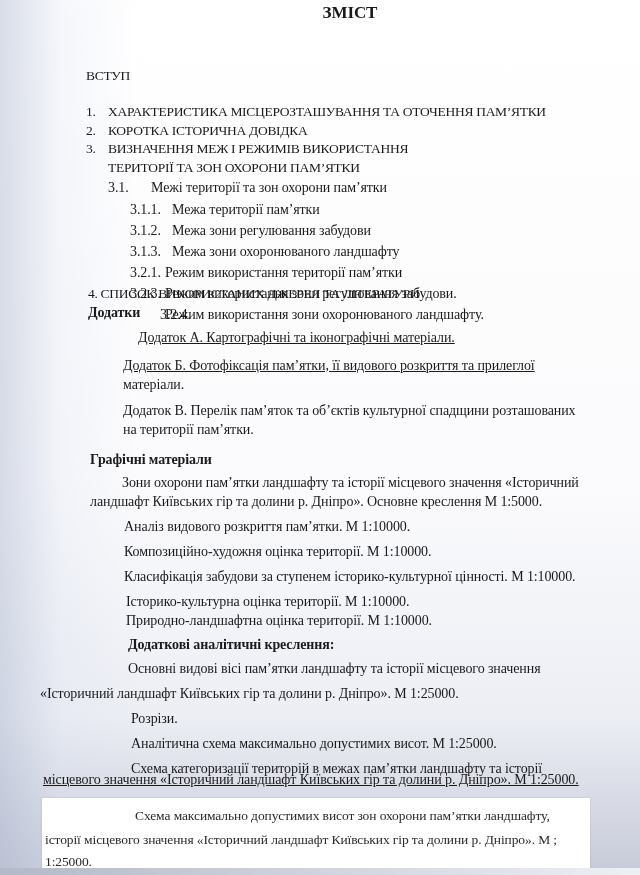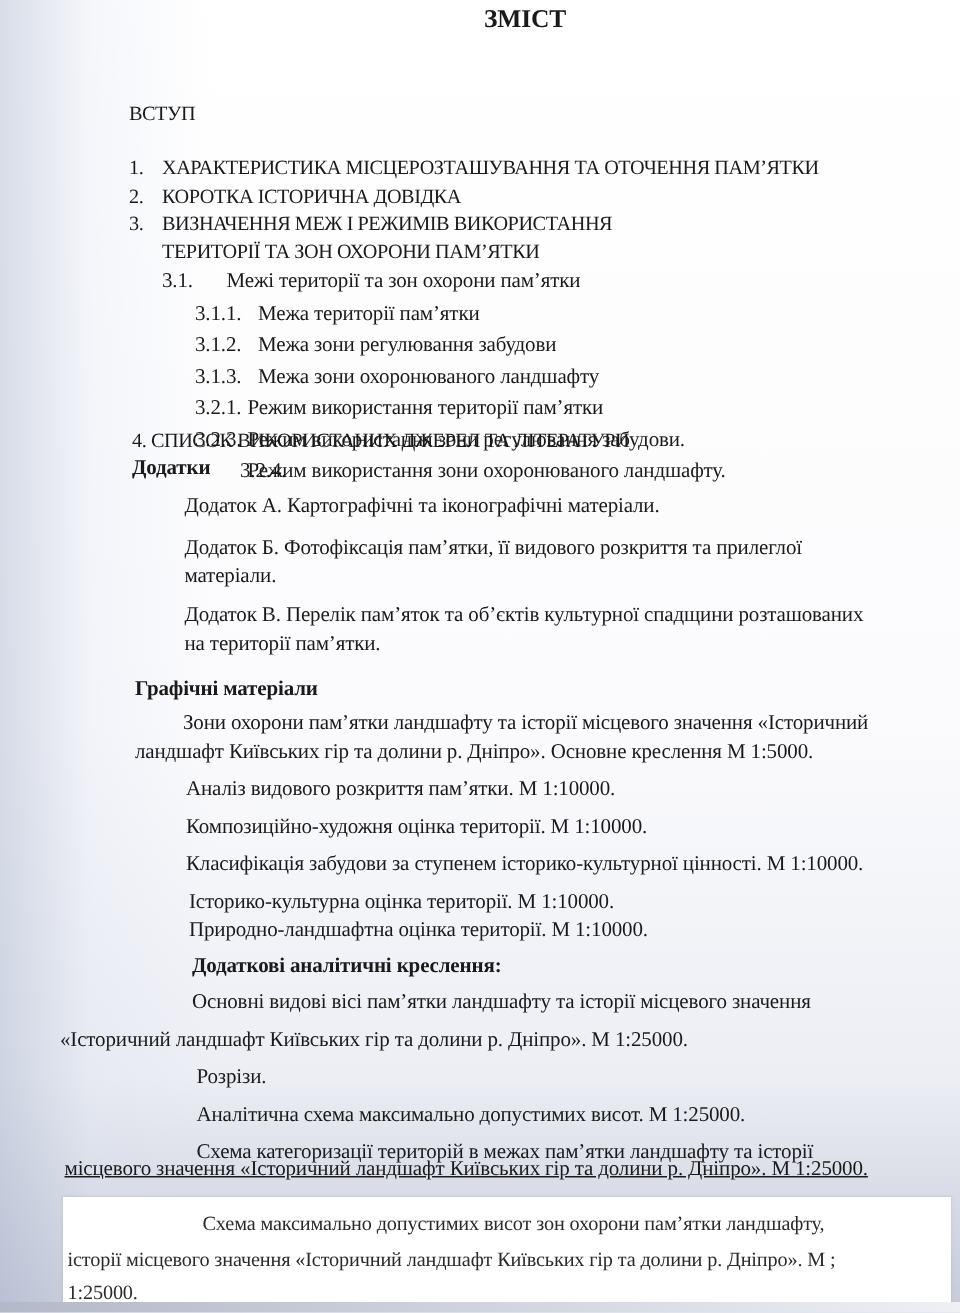--- a/index.html
+++ b/index.html
@@ -9,21 +9,21 @@
     color: #1a1a1a;
     background:
       linear-gradient(90deg, rgba(170,180,205,0.45) 0px, rgba(215,222,238,0.25) 60px, rgba(255,255,255,0) 140px),
       linear-gradient(180deg, #ffffff 0%, #fbfbfd 55%, #eceef4 82%, #c6cad8 100%);
   }
   .t { position: absolute; white-space: nowrap; font-size: 14px; line-height: 16px; letter-spacing: -0.1px; }
   .caps { font-size: 13.5px; letter-spacing: -0.3px; }
   .b { font-weight: bold; }
   .title { font-size: 17px; font-weight: bold; left: 0; width: 700px; text-align: center; top: 5px; }
   .patch {
-    position: absolute; left: 42px; top: 798px; width: 592px; height: 72px;
+    position: absolute; left: 42px; top: 798px; width: 548px; height: 72px;
     background: #ffffff;
     box-shadow: 0 0 2px rgba(150,155,170,0.4);
   }
   .patch .t { color: #2a2a2a; font-size: 13.5px; }
   .bottomshade {
     position: absolute; left: 0; top: 868px; width: 640px; height: 7px;
     background: linear-gradient(90deg, #b4b9c9, #d6d9e2 60%, #eef0f4);
   }
 </style>
 </head>
@@ -73,22 +73,22 @@
     <span class="t" style="left:165px;top:286px;">Режим використання зони регулювання забудови.</span>
   </div>
   <div>
     <span class="t" style="left:130px;top:307px;margin-left:30px;">3.2.4.</span>
     <span class="t" style="left:165px;top:307px;">Режим використання зони охоронюваного ландшафту.</span>
   </div>
 
   <div class="t caps" style="left:88px;top:286px;margin-top:0;">4. СПИСОК ВИКОРИСТАНИХ ДЖЕРЕЛ ТА ЛІТЕРАТУРИ</div>
 
   <div class="t b" style="left:88px;top:305px;">Додатки</div>
-  <div class="t" style="left:123px;top:330px;">Додаток А. Картографічні та іконографічні матеріали.</div>
-  <div class="t" style="left:123px;top:358px;">Додаток Б. Фотофіксація пам’ятки, її видового розкриття та прилеглої</div>
+  <div class="t" style="left:138px;top:330px;text-decoration:underline;">Додаток А. Картографічні та іконографічні матеріали.</div>
+  <div class="t" style="left:123px;top:358px;text-decoration:underline;">Додаток Б. Фотофіксація пам’ятки, її видового розкриття та прилеглої</div>
   <div class="t" style="left:123px;top:377px;">матеріали.</div>
   <div class="t" style="left:123px;top:403px;">Додаток В. Перелік пам’яток та об’єктів культурної спадщини розташованих</div>
   <div class="t" style="left:123px;top:422px;">на території пам’ятки.</div>
 
   <div class="t b" style="left:90px;top:452px;">Графічні матеріали</div>
   <div class="t" style="left:122px;top:475px;">Зони охорони пам’ятки ландшафту та історії місцевого значення «Історичний</div>
   <div class="t" style="left:90px;top:494px;">ландшафт Київських гір та долини р. Дніпро». Основне креслення М 1:5000.</div>
   <div class="t" style="left:124px;top:519px;">Аналіз видового розкриття пам’ятки. М 1:10000.</div>
   <div class="t" style="left:124px;top:544px;">Композиційно-художня оцінка території. М 1:10000.</div>
   <div class="t" style="left:124px;top:569px;">Класифікація забудови за ступенем історико-культурної цінності. М 1:10000.</div>

